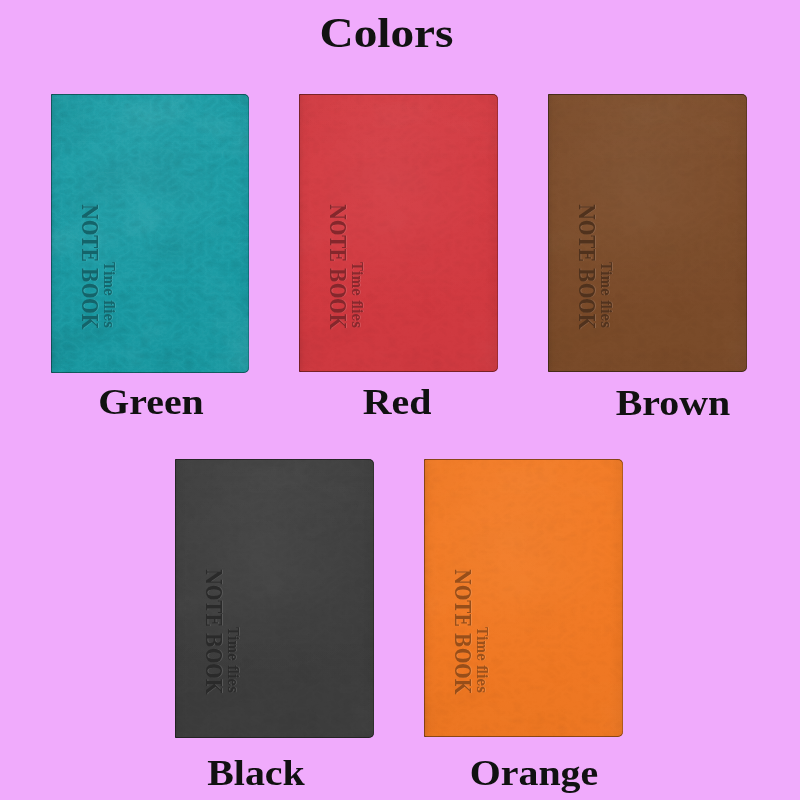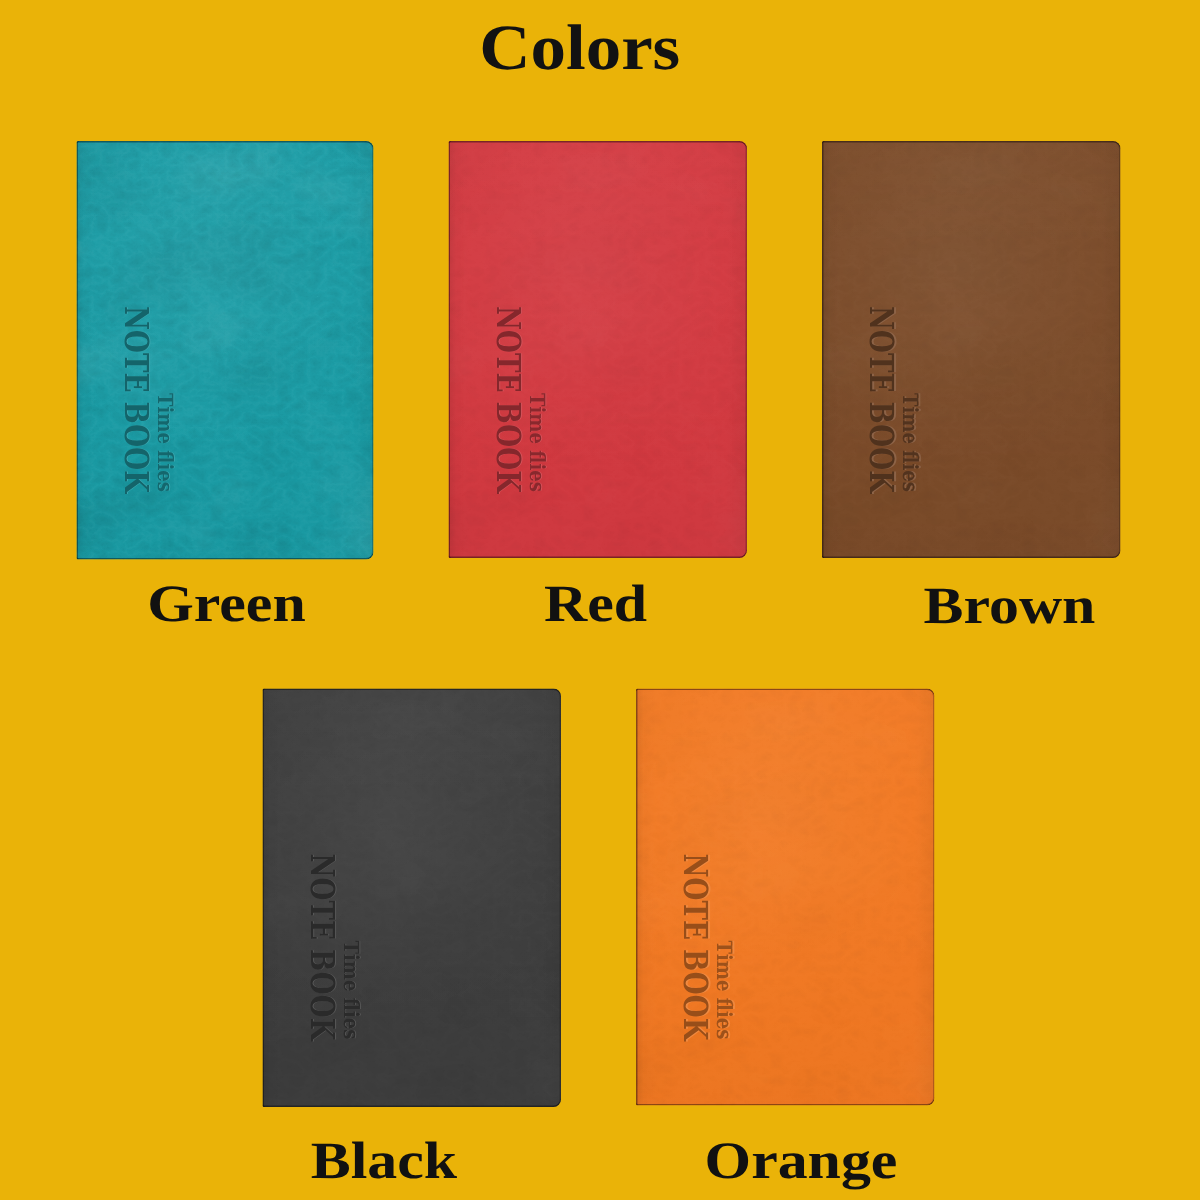--- a/index.html
+++ b/index.html
@@ -27,21 +27,21 @@
     writing-mode:vertical-rl; text-orientation:sideways; font-size:14px;
     line-height:1; transform-origin:left top; transform:scaleY(.957);
     filter:blur(.35px);}
 
   .lbl{position:absolute;text-align:center;font-weight:700;font-size:35px;
        line-height:36px;transform-origin:50% 0;transform:scaleX(1.14);}
 </style>
 </head>
 <body style="background: rgb(255, 254, 251);">
 
-<div class="page" style="background: #eab308; text-decoration: underline;">
+<div class="page" style="background: #f0abfc; text-decoration: underline;">
   <div class="title" style="color: rgb(18, 18, 18);">Colors</div>
   <div id="nbs">
       <div class="nb" style="left: 51px; top: 94px; width: 198px; height: 279px;">
    <div class="base" style="background:rgb(27,157,166)"></div>
    <div class="sheen" style="background:
           radial-gradient(112% 68% at 44% 30%, rgba(255,255,255,.055) 0%, rgba(255,255,255,.012) 48%, rgba(255,255,255,0) 72%),
           linear-gradient(180deg, rgba(255,255,255,.022) 0%, rgba(0,0,0,0) 26%, rgba(0,0,0,.008) 66%, rgba(0,0,0,.022) 100%),
           linear-gradient(90deg, rgba(0,0,0,.085) 0%, rgba(0,0,0,.02) 2.5%, rgba(0,0,0,0) 7%, rgba(0,0,0,0) 93%, rgba(0,0,0,.045) 100%)"></div>
    <div class="tex" style="filter:url(#blotchDark);opacity:0.110"></div>
    <div class="tex" style="filter:url(#blotchLight);opacity:0.120"></div>

